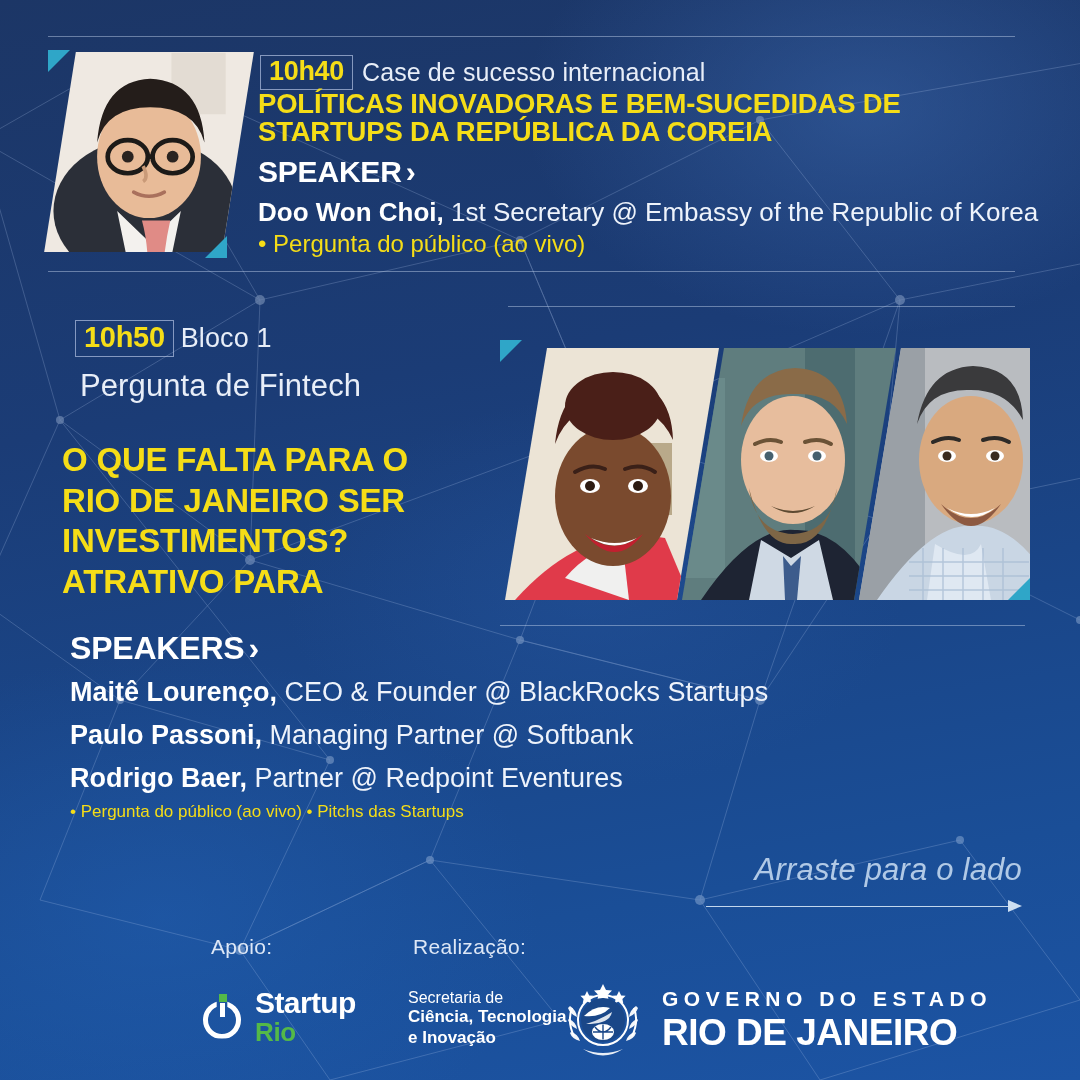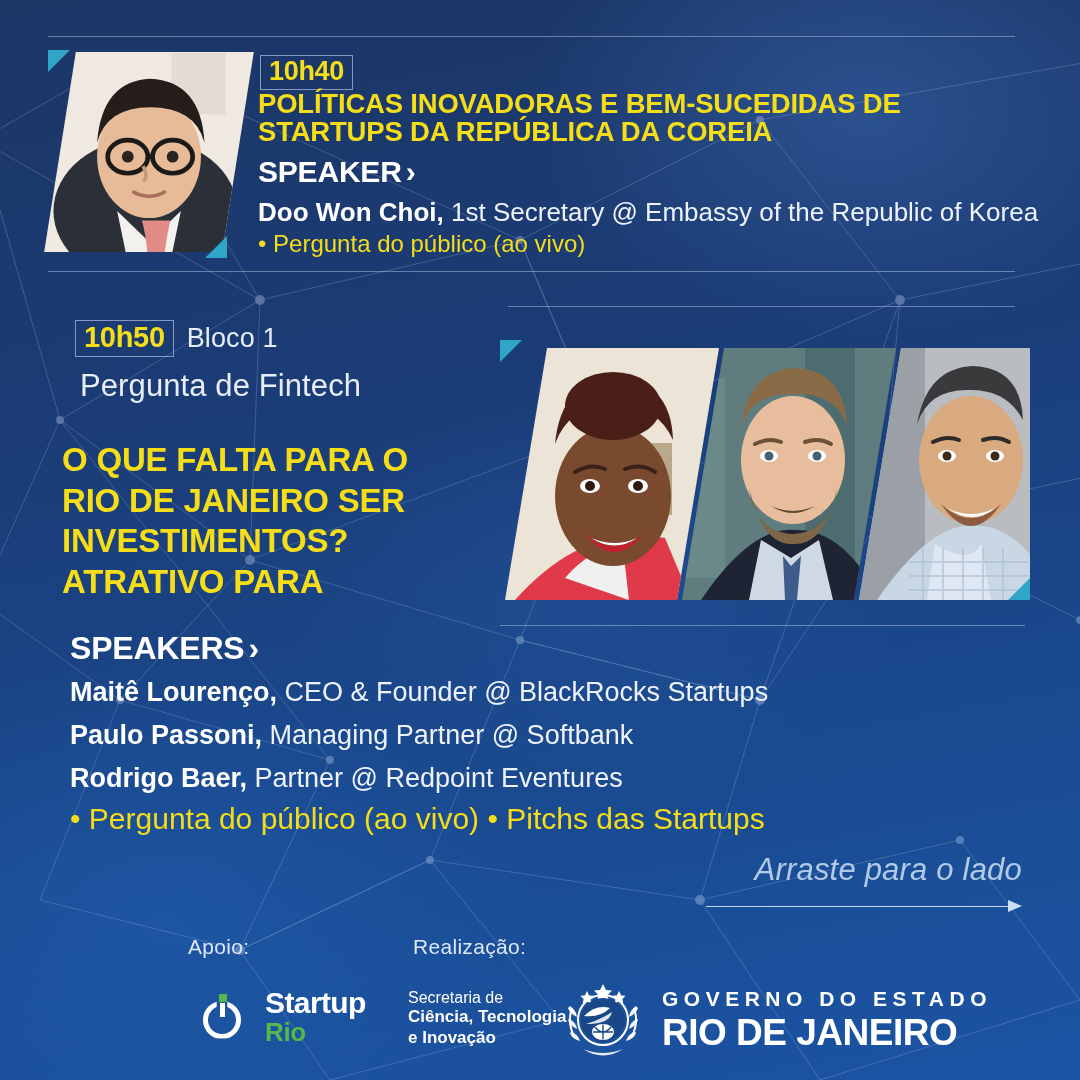--- a/index.html
+++ b/index.html
@@ -71,21 +71,21 @@
   }
   #swipe .sw-line .head {
     position:absolute; right:0; top:2px; width:0; height:0;
     border-left:14px solid rgba(225,238,252,.9);
     border-top:6px solid transparent; border-bottom:6px solid transparent;
   }
 
   .footer-label { font-size:21px; font-weight:300; color:#dde7f6; letter-spacing:.3px; }
 
   
-  .sr-wrap { position:absolute; left:200px; top:988px; display:flex; align-items:center; gap:19px; }
+  .sr-wrap { position:absolute; left:200px; top:988px; display:flex; align-items:center; gap:9px; }
   .sr-mark { position:relative; width:46px; height:46px; }
   .sr-ring {
     position:absolute; left:3px; top:7px; width:38px; height:38px;
     border:5px solid #fff; border-radius:50%;
     clip-path: polygon(0 0, 36% 0, 36% 30%, 64% 30%, 64% 0, 100% 0, 100% 100%, 0 100%);
   }
   .sr-stem { position:absolute; left:20px; top:9px; width:5px; height:14px; background:#fff; }
   .sr-dot { position:absolute; left:19px; top:0px; width:8px; height:8px; background:#54b948; }
   .sr-txt { line-height:1; }
   .sr-txt .t1 { font-size:30px; font-weight:bold; color:#fff; letter-spacing:-.6px; }
@@ -176,36 +176,37 @@
         <ellipse cx="109" cy="104" rx="5" ry="5" fill="#2a2320"></ellipse>
         <path d="M76 134 q13 7 26 0" stroke="#a9705c" stroke-width="3" fill="none" stroke-linecap="round"></path>
         <path d="M84 112 q5 10 0 13" stroke="#c99a78" stroke-width="3" fill="none"></path>
       </svg>
     </div>
   </div>
   <div class="tri tri-br" style="left:205px; top:236px;"></div>
 
   <div style="position:absolute; left:260px; top:55px; display:flex; align-items:center; gap:9px;">
     <span class="time-badge">10h40</span>
+    <span class="sub-label">Case de sucesso internacional</span>
   </div>
 
   <div class="headline-y" style="position:absolute; left:258px; top:90px; width:760px; font-size:27.5px;">POLÍTICAS INOVADORAS E BEM-SUCEDIDAS DE STARTUPS DA REPÚBLICA DA COREIA</div>
 
   <div style="position:absolute; left:258px; top:155px;">
     <span class="speaker-kicker">SPEAKER</span><span class="speaker-kicker" style="margin-left:4px;">›</span>
   </div>
 
   <div class="person" style="position:absolute; left:258px; top:196px; width:790px;">
     <b>Doo Won Choi,</b>
     <span class="white-light">1st Secretary @ Embassy of the Republic of Korea</span>
   </div>
 
   <div class="note" style="position:absolute; left:258px; top:230px;">• Pergunta do público (ao vivo)</div>
 
-  <div style="position:absolute; left:75px; top:320px; display:flex; align-items:center; gap:13px;">
+  <div style="position:absolute; left:75px; top:320px; display:flex; align-items:center; gap:7px;">
     <span class="time-badge" style="font-size:29px;">10h50</span>
     <span class="sub-label" style="font-size:27px;">Bloco 1</span>
   </div>
 
   <div class="sub-label" style="position:absolute; left:80px; top:368px; font-size:31px;">Pergunta de Fintech</div>
 
   <div class="tri tri-tl" style="left:500px; top:340px;"></div>
 
   <div class="photo-frame" style="left:505px; top:348px; width:525px; height:252px;">
     <svg viewBox="0 0 525 252" preserveAspectRatio="none" style="width:100%; height:100%;">
@@ -300,31 +301,31 @@
   </div>
   <div class="person" style="position:absolute; left:70px; top:719px; width:860px; font-size:27px;">
     <b>Paulo Passoni,</b>
     <span class="white-light">Managing Partner @ Softbank</span>
   </div>
   <div class="person" style="position:absolute; left:70px; top:762px; width:860px; font-size:27px;">
     <b>Rodrigo Baer,</b>
     <span class="white-light">Partner @ Redpoint Eventures</span>
   </div>
 
-  <div class="note" style="position:absolute; left:70px; top:802px; font-size:30px;">• Pergunta do público (ao vivo) • Pitchs das Startups</div>
+  <div class="note" style="position:absolute; left:70px; top:802px; font-size:17px;">• Pergunta do público (ao vivo) • Pitchs das Startups</div>
 
   <div id="swipe">
     <div class="sw-text">Arraste para o lado</div>
     <div class="sw-line">
       <div class="bar"></div>
         <div class="head"></div>
     </div>
   </div>
 
-  <div class="footer-label" style="position:absolute; left:188px; top:935px;">Apoio:</div>
+  <div class="footer-label" style="position:absolute; left:211px; top:935px;">Apoio:</div>
   <div class="footer-label" style="position:absolute; left:413px; top:935px;">Realização:</div>
 
   <div class="sr-wrap">
     <div class="sr-mark">
       <div class="sr-ring"></div>
         <div class="sr-stem"></div>
         <div class="sr-dot"></div>
     </div>
     <div class="sr-txt">
       <div class="t1">Startup</div>

